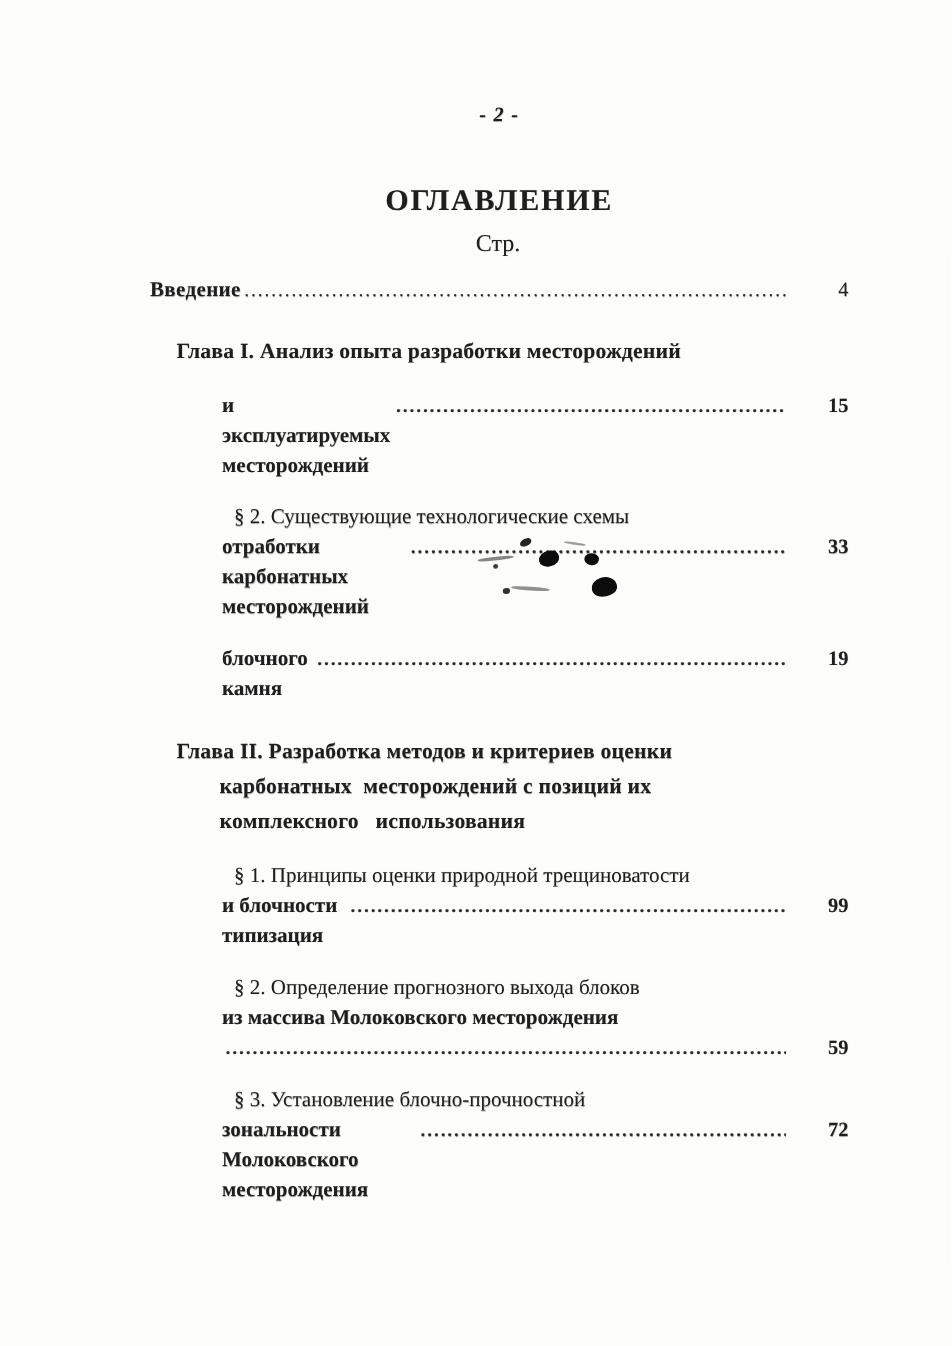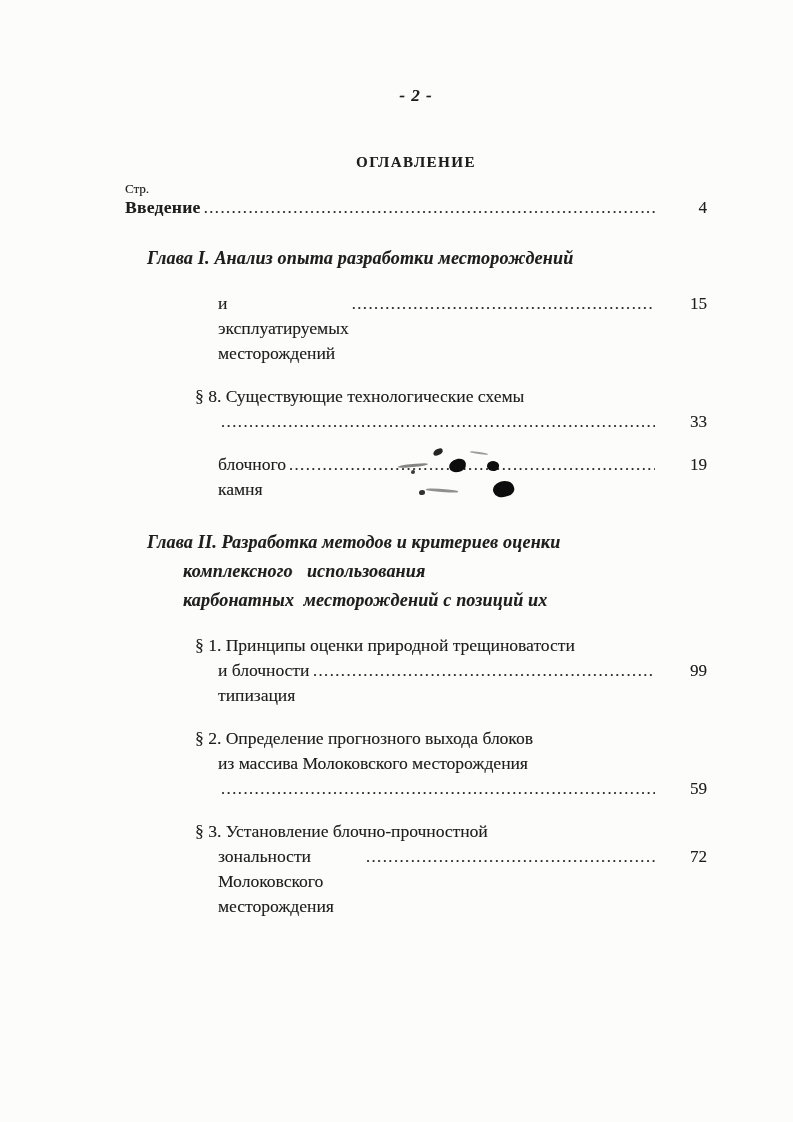--- a/index.html
+++ b/index.html
@@ -22,55 +22,55 @@
   .pagenum-top {
     text-align: center;
     font-style: italic;
     font-weight: bold;
     font-size: 17px;
     letter-spacing: 1px;
   }
   .title {
     text-align: center;
     font-weight: bold;
-    font-size: 15px;
+    font-size: 25px;
     letter-spacing: 1.5px;
     margin-top: 48px;
   }
   .str-label {
-    text-align: left;
-    font-size: 13px;
+    text-align: center;
+    font-size: 20px;
     margin-top: 10px;
     padding-right: 2px;
   }
   .intro-row {
     display: flex;
     align-items: center;
-    margin-top: 0;
+    margin-top: 16px;
     font-size: 17.5px;
   }
   .intro-label { font-weight: bold; letter-spacing: 0.3px; }
 
   .chapter-heading {
     margin-top: 26px;
     font-weight: bold;
     font-size: 18px;
     line-height: 29px;
     letter-spacing: 0.2px;
   }
-  .h-line { margin-left: 58px; font-style: italic; }
+  .h-line { margin-left: 58px; }
   .h-line.first { margin-left: 22px; }
 
   .section {
     margin-top: 18px;
     font-size: 17.5px;
     line-height: 25px;
   }
   .s-line { margin-left: 70px; }
-  .s-line.cont { margin-left: 93px; }
+  .s-line.cont { margin-left: 60px; font-weight: bold; }
   .s-line.flexline { display: flex; align-items: baseline; }
 
   .leader {
     flex: 1 1 auto;
     min-width: 0;
     overflow: hidden;
     white-space: nowrap;
     margin: 0 8px 0 3px;
     color: #2a2a2a;
   }
@@ -129,41 +129,42 @@
 
       <div class="section">
         <div class="s-line cont flexline">
           <span>и эксплуатируемых месторождений</span>
           <span class="leader"></span>
           <span class="pageno">15</span>
         </div>
       </div>
 
       <div class="section">
-        <div class="s-line">§ 8. Существующие технологические схемы</div>
-        <div class="s-line cont flexline">
+        <div class="s-line">§ 2. Существующие технологические схемы</div>
+        <div class="s-line cont flexline">
+          <span>отработки карбонатных месторождений</span>
           <span class="leader"></span>
           <span class="pageno">33</span>
         </div>
       </div>
 
       <div class="section">
         <div class="s-line cont flexline">
           <span>блочного камня</span>
           <span class="leader"></span>
           <span class="pageno">19</span>
         </div>
       </div>
     </div>
 
     <div class="chapter">
       <div class="chapter-heading">
         <div class="h-line first">Глава II. Разработка методов и критериев оценки</div>
+        <div class="h-line">карбонатных&nbsp; месторождений с позиций их</div>
         <div class="h-line">комплексного&nbsp;&nbsp; использования</div>
-        <div class="h-line">карбонатных&nbsp; месторождений с позиций их</div>
       </div>
 
       <div class="section">
         <div class="s-line">§ 1. Принципы оценки природной трещиноватости</div>
         <div class="s-line cont flexline">
           <span>и блочности типизация</span>
           <span class="leader"></span>
           <span class="pageno">99</span>
         </div>
       </div>

